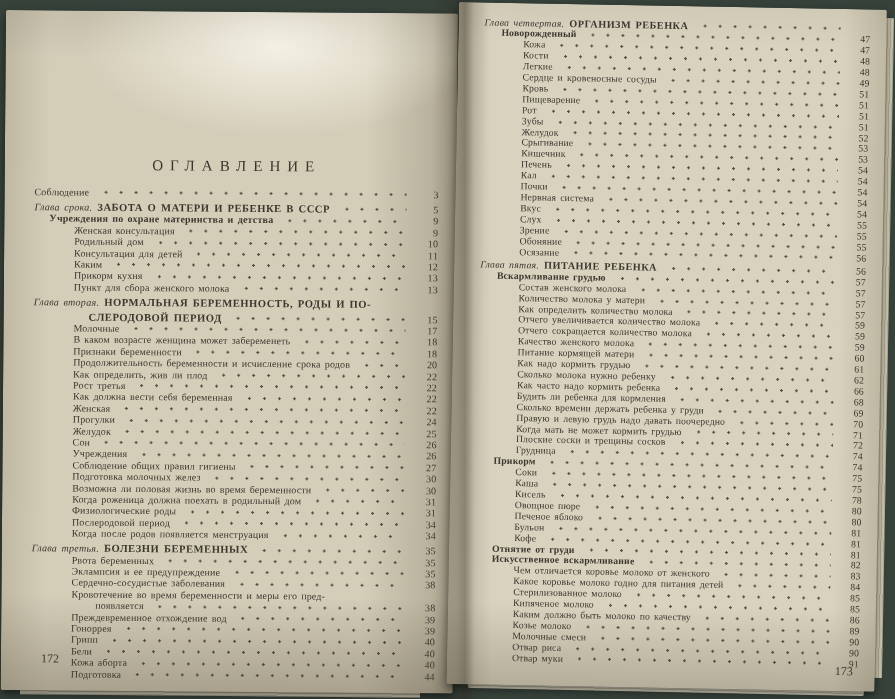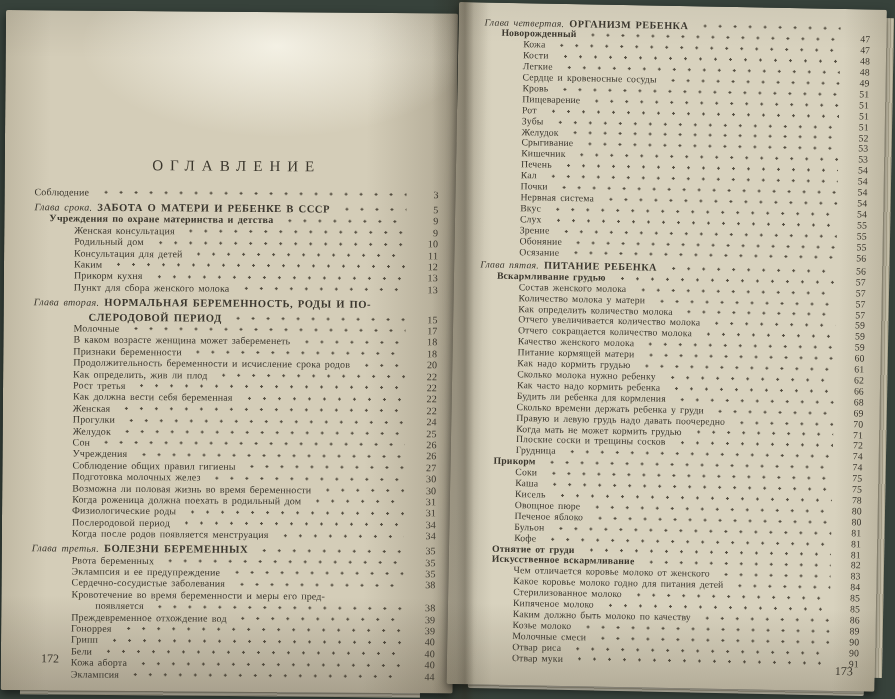--- a/index.html
+++ b/index.html
@@ -307,21 +307,21 @@
             <span class="lbl">Бели</span>
             <span class="dots"></span>
             <span class="num">40</span>
           </div>
           <div class="row item ind2">
             <span class="lbl">Кожа аборта</span>
             <span class="dots"></span>
             <span class="num">40</span>
           </div>
           <div class="row item ind2">
-            <span class="lbl">Эклампсия</span>
+            <span class="lbl">Подготовка</span>
             <span class="dots"></span>
             <span class="num">44</span>
           </div>
         </div>
     </div>
     <div class="folio folio-left">172</div>
   </div>
 
   <div class="page page-right">
     <div class="content content-r">

